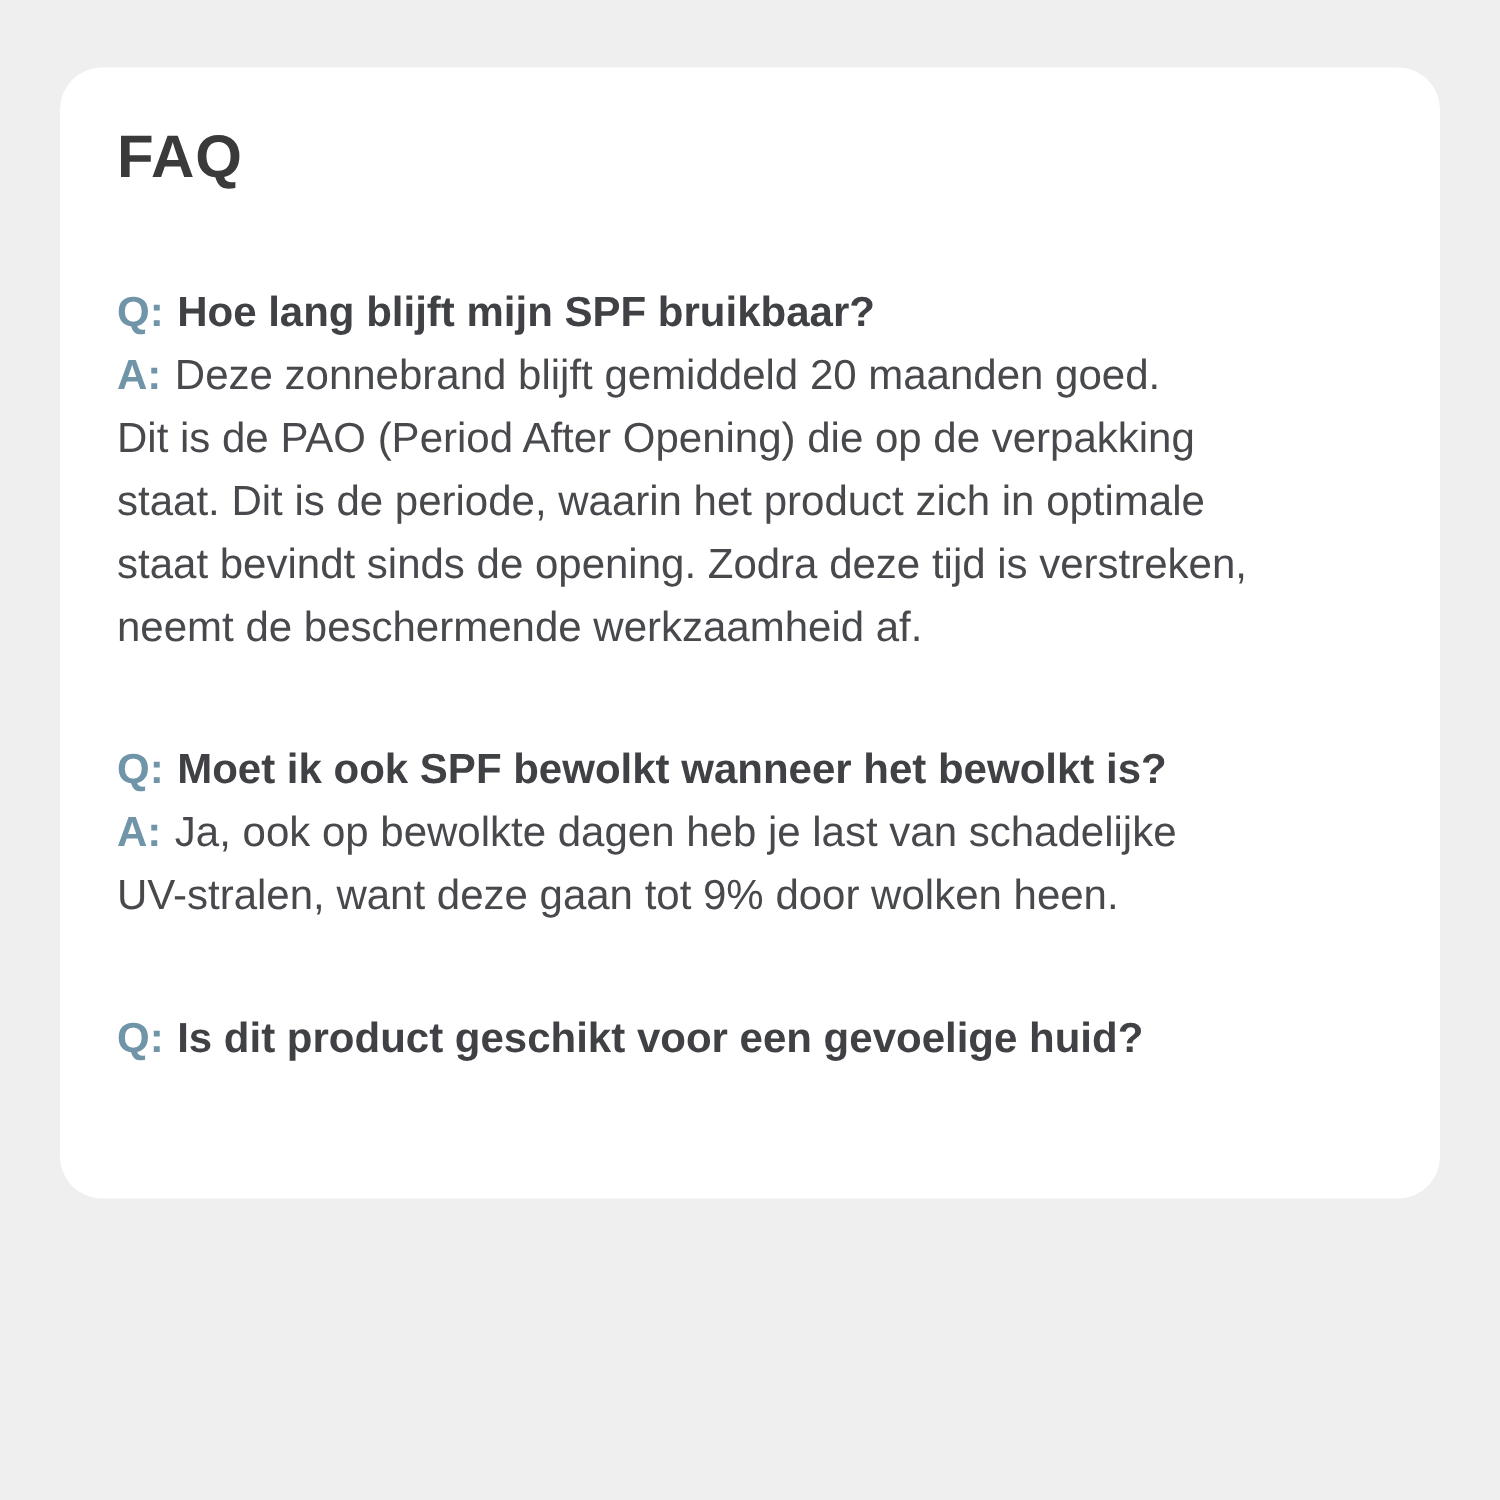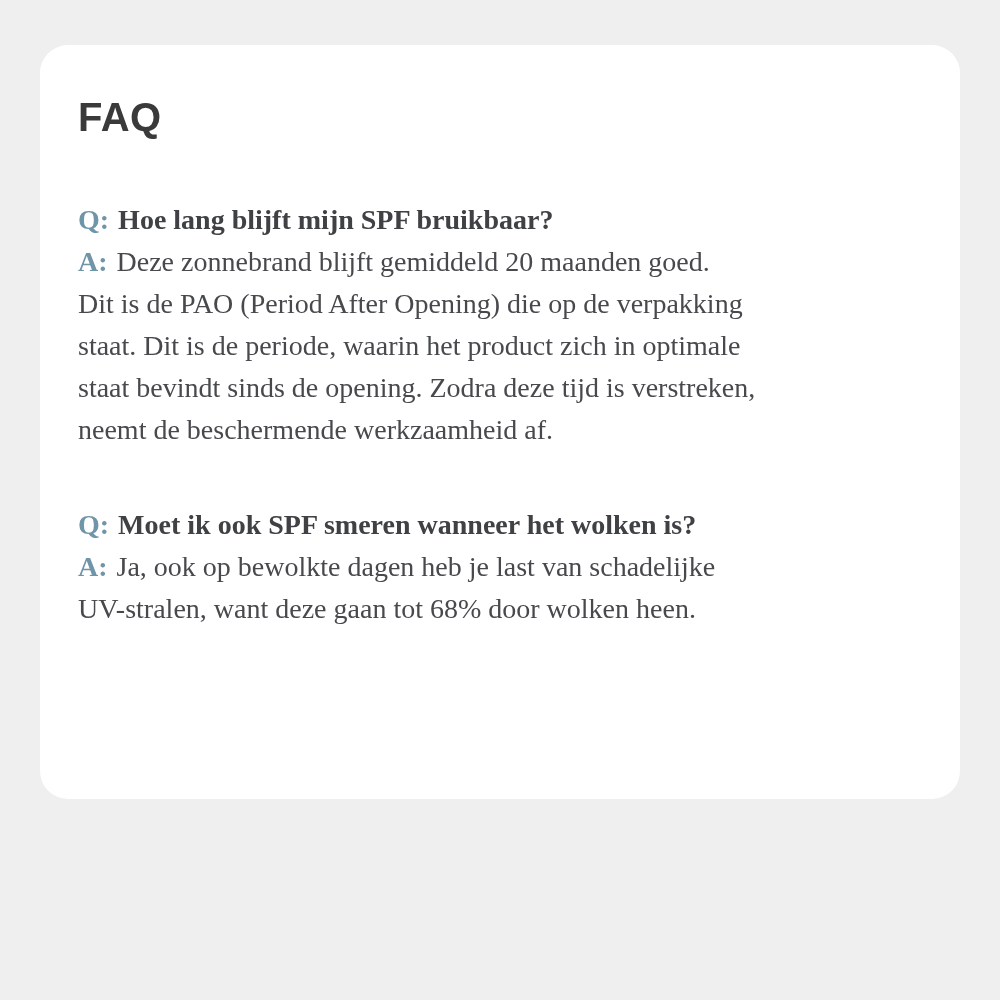--- a/index.html
+++ b/index.html
@@ -14,40 +14,39 @@
     overflow: hidden;
   }
   .faq-card {
     position: absolute;
     left: 40px;
     top: 45px;
     width: 920px;
     height: 754px;
     background: #ffffff;
     border-radius: 28px;
-    padding: 48px 40px 40px 38px;
+    padding: 36px 40px 40px 38px;
     overflow: hidden;
   }
   .faq-title {
     font-size: 40px;
     font-weight: 700;
     letter-spacing: 0.5px;
     color: #3a3a3a;
     line-height: 1.2;
     margin-bottom: 58px;
   }
   .faq-item {
     margin-bottom: 53px;
     width: 845px;
   }
   .question-line, .answer-block {
     font-size: 28px;
     line-height: 42px;
     color: #45474a;
-    font-family: Liberation Serif, serif;
   }
   .qa-prefix {
     color: #7094a8;
     font-weight: 700;
     margin-right: 9px;
   }
   .a-prefix {
     font-weight: 600;
   }
   .question-text {
@@ -74,24 +73,27 @@
       <span class="qa-prefix a-prefix">A:</span><span class="answer-text">Deze zonnebrand blijft gemiddeld 20 maanden goed.
 Dit is de PAO (Period After Opening) die op de verpakking
 staat. Dit is de periode, waarin het product zich in optimale
 staat bevindt sinds de opening. Zodra deze tijd is verstreken,
 neemt de beschermende werkzaamheid af.</span>
     </div>
   </div>
 
   <div class="faq-item">
     <div class="question-line">
-      <span class="qa-prefix">Q:</span><span class="question-text">Moet ik ook SPF smeren wanneer het wolken is?</span>
+      <span class="qa-prefix">Q:</span><span class="question-text">Moet ik ook SPF bewolkt wanneer het bewolkt is?</span>
     </div>
     <div class="answer-block">
       <span class="qa-prefix a-prefix">A:</span><span class="answer-text">Ja, ook op bewolkte dagen heb je last van schadelijke
-UV-stralen, want deze gaan tot 68% door wolken heen.</span>
+UV-stralen, want deze gaan tot 9% door wolken heen.</span>
     </div>
   </div>
 
   <div class="faq-item">
+    <div class="question-line">
+      <span class="qa-prefix">Q:</span><span class="question-text">Is dit product geschikt voor een gevoelige huid?</span>
+    </div>
   </div>
 
 </div>
 
 </body></html>

